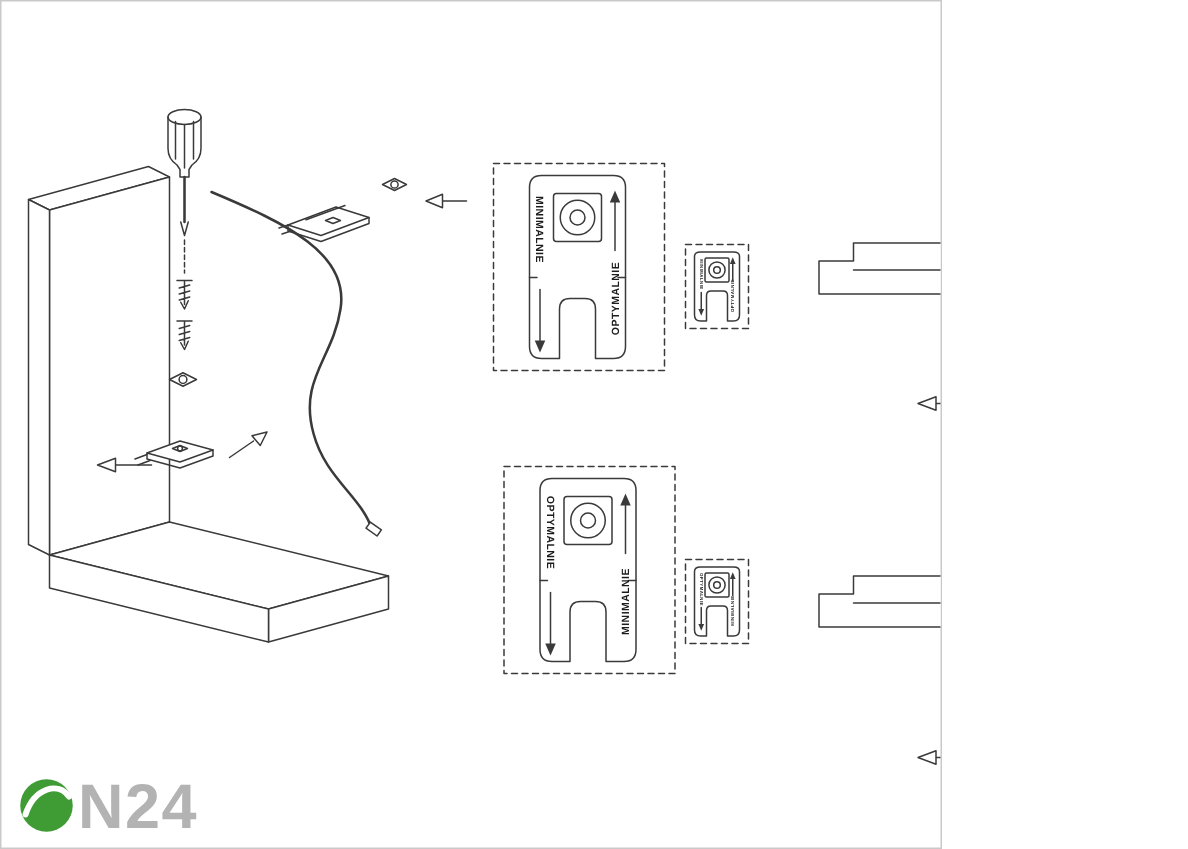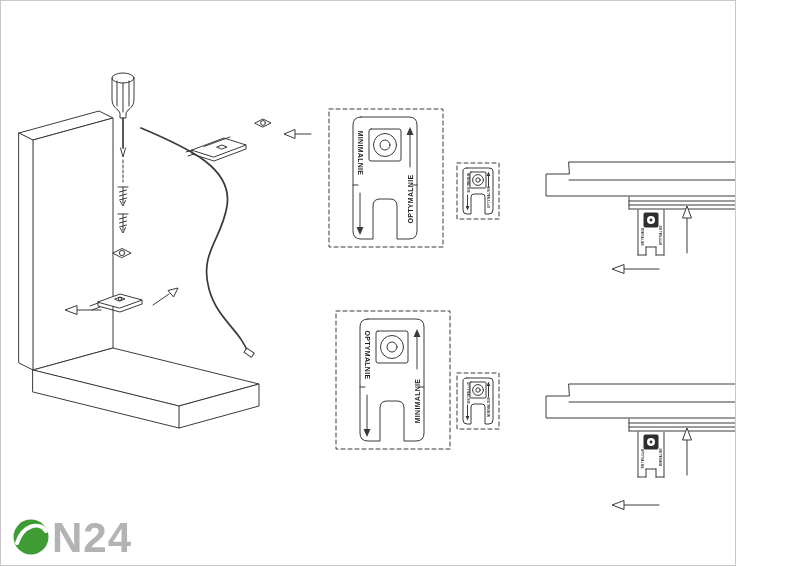--- a/index.html
+++ b/index.html
@@ -1,17 +1,17 @@
 <!DOCTYPE html>
 <html><head>
 <meta charset="utf-8">
 <style>
   html,body { margin:0; padding:0; background:#ffffff; }
   .stage {
-    width:736px; height:566px; position:relative;
+    width:628px; height:566px; position:relative;
     background:#ffffff; border:1px solid #c9c9c9; box-sizing:border-box;
     overflow:hidden; font-family:"Liberation Sans", sans-serif;
   }
   svg { display:block; }
   .ln  { stroke:#3a3a3a; stroke-width:1; fill:none; stroke-linejoin:round; stroke-linecap:round; }
   .ln2 { stroke:#3a3a3a; stroke-width:1.7; fill:none; stroke-linecap:round; }
   .fw  { fill:#ffffff; }
   .dash{ stroke-dasharray:4 3; }
   .dash2{ stroke-dasharray:3 2; }
   .lbl { fill:#1c1c1c; font-weight:bold; font-family:"Liberation Sans", sans-serif; letter-spacing:0.3px; }

